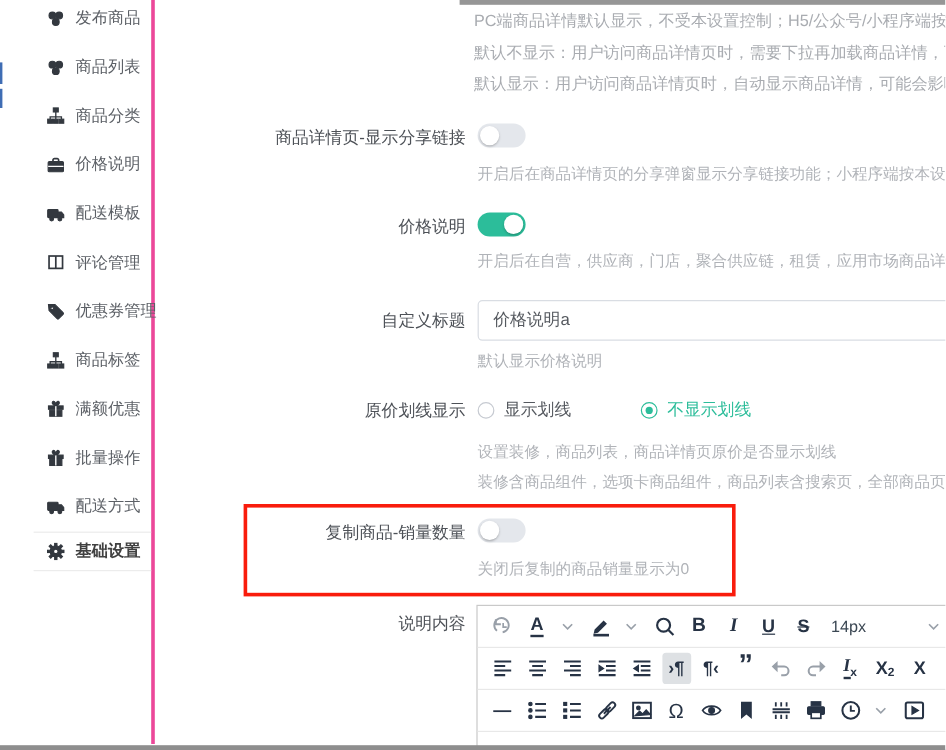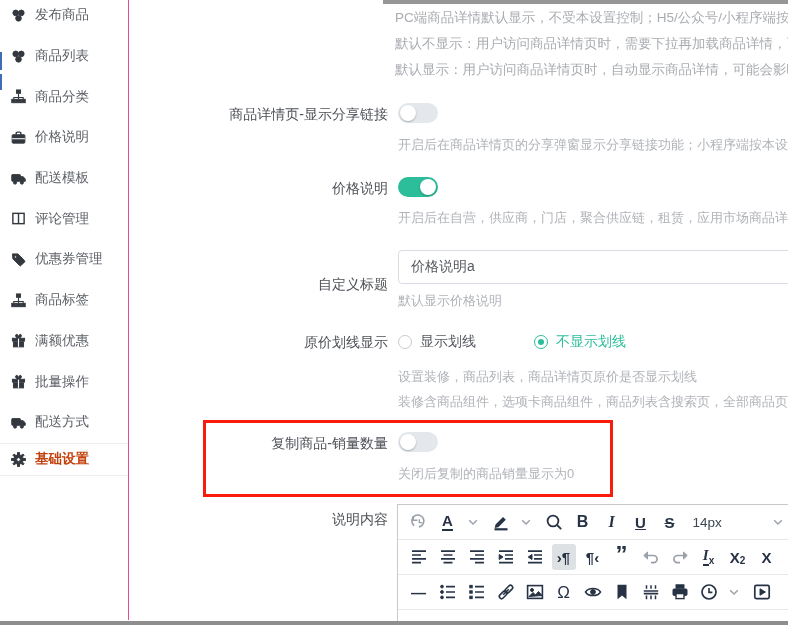--- a/index.html
+++ b/index.html
@@ -2,27 +2,27 @@
 <html><head>
 <meta charset="utf-8">
 <style>
   * { margin:0; padding:0; box-sizing:border-box; }
   html,body { width:788px; height:625px; overflow:hidden; background:#fff;
     font-family:"Liberation Sans","DejaVu Sans",sans-serif; }
   #app { position:relative; width:788px; height:625px; background:#fff; overflow:hidden; }
 
   
   .sidebar { position:absolute; left:0; top:0; width:129px; height:620px;
-    background:#fff; border-right:1px solid #ec4899; }
+    background:#fff; border-right:3px solid #ec4899;padding-left:28px; }
   .sb-list { margin-top:-5px; }
   .sb-item { height:40.7px; display:flex; align-items:center; padding-left:11px; cursor:pointer; }
   .sb-item .sb-ic { width:15px; height:15px; flex:0 0 15px; color:#33383f; fill:#33383f; stroke:#33383f; }
   .sb-label { margin-left:9px; font-size:13.5px; color:#5c6066; white-space:nowrap; }
   .sb-item.active { height:31px; }
-  .sb-item.active .sb-label { color:#c2410c; font-weight:bold; }
+  .sb-item.active .sb-label { color:#404040; font-weight:bold; }
   .sb-div { border-top:1px solid #ececec; margin:0; }
   .edge-blue { position:absolute; left:0; width:2px; background:#3f6db4; }
 
   
   .top-strip { position:absolute; left:383px; top:0; width:405px; height:4px; background:#969696; }
   .bottom-strip { position:absolute; left:0; top:621px; width:788px; height:4px; background:#8e8e8e; }
 
   
   .intro { position:absolute; left:395px; width:393px; font-size:13.5px; color:#a9acb1;
     white-space:nowrap; overflow:hidden; }
@@ -325,21 +325,21 @@
       <div class="knob"></div>
     </div>
   <div class="helper" style="top:136px;">开启后在商品详情页的分享弹窗显示分享链接功能；小程序端按本设置控制</div>
 
   <div class="flabel" style="top:180px;">价格说明</div>
   <div class="toggle on" style="top:177px;">
       <div class="knob"></div>
     </div>
   <div class="helper" style="top:209px;">开启后在自营，供应商，门店，聚合供应链，租赁，应用市场商品详情页显示价格</div>
 
-  <div class="flabel" style="top:276px;padding-left:8px;">自定义标题</div>
+  <div class="flabel" style="top:259px;padding-left:8px;">自定义标题</div>
   <input class="txt-input" type="text" value="价格说明a" style="">
   <div class="helper" style="top:292px;">默认显示价格说明</div>
 
   <div class="flabel" style="top:334px;">原价划线显示</div>
   <div class="radio-row">
     <div class="radio" style="margin-right:58px;">
       <span class="rdot"></span>
       <span class="rtext">显示划线</span>
     </div>
     <div class="radio sel">

